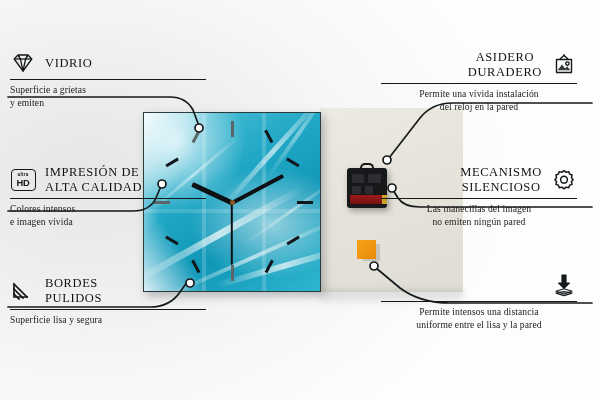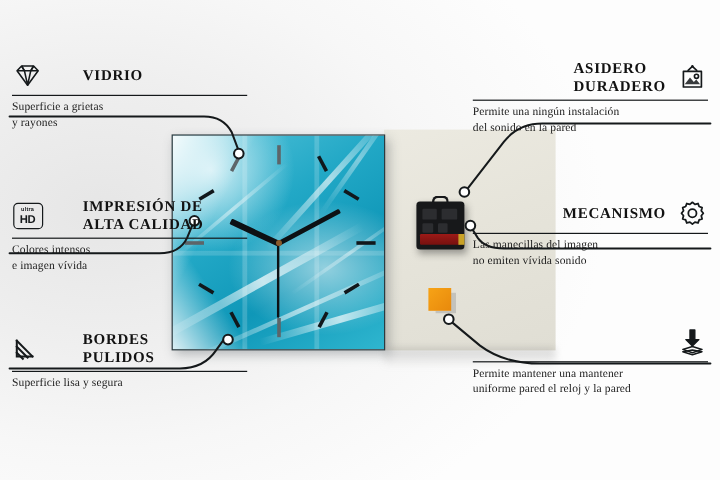--- a/index.html
+++ b/index.html
@@ -154,39 +154,38 @@
     background: linear-gradient(135deg, #f7a316 0%, #e8890c 100%);
     box-shadow: 5px 3px 0 -1px rgba(170,170,165,.55);
   }
 
   
   .feature {
     position: absolute;
     width: 196px;
   }
   .feature.left  { left: 10px;  text-align: left; }
-  .feature.right { right: 10px; text-align: left; }
+  .feature.right { right: 23px; text-align: center; }
 
   .f-head {
     display: flex;
     align-items: center;
     gap: 9px;
     padding-bottom: 3px;
   }
   .feature.right .f-head { flex-direction: row-reverse; }
 
   .f-title {
     font-family: "Liberation Serif", serif;
     font-size: 12.5px;
-    font-weight: 700;
+    font-weight: 400;
     letter-spacing: .6px;
     line-height: 1.18;
     color: #121212;
     text-transform: uppercase;
-    margin-left: 24px;
   }
 
   .f-rule {
     height: 1.4px;
     background: #14181a;
     width: 100%;
   }
 
   .f-desc {
     margin-top: 4px;
@@ -333,21 +332,21 @@
           </g>
         </svg>
       </span>
       <span class="f-title">
         <span>VIDRIO</span><br>
       </span>
     </div>
     <div class="f-rule"></div>
     <div class="f-desc">
       <span>Superficie a grietas</span><br>
-      <span>y rayones</span>
+      <span>y emiten</span>
     </div>
   </div>
 
   <div class="feature left" style="top:276px;">
     <div class="f-head">
       <span class="f-icon">
         <svg width="26" height="22" viewBox="0 0 26 22">
           <g fill="none" stroke="currentColor" stroke-width="1.7" stroke-linecap="square">
             <path d="M4 4 L17 17"></path>
             <path d="M4 9 L13 18"></path>
@@ -400,61 +399,62 @@
           </g>
         </svg>
       </span>
       <span class="f-title">
         <span>ASIDERO</span><br>
         <span>DURADERO</span>
       </span>
     </div>
     <div class="f-rule"></div>
     <div class="f-desc">
-      <span>Permite una ningún instalación</span><br>
-      <span>del sonido en la pared</span>
+      <span>Permite una vívida instalación</span><br>
+      <span>del reloj en la pared</span>
     </div>
   </div>
 
   <div class="feature right" style="top:165px;">
     <div class="f-head">
       <span class="f-icon">
         <svg width="26" height="24" viewBox="0 0 26 24">
           <g fill="none" stroke="currentColor" stroke-width="1.5" stroke-linejoin="round">
             <path d="M13 2.6 L15.1 4.3 L17.7 3.6 L18.6 6.1 L21.1 7 L20.4 9.6 L22.1 11.7 L20.4 13.8 L21.1 16.4 L18.6 17.3 L17.7 19.8 L15.1 19.1 L13 20.8 L10.9 19.1 L8.3 19.8 L7.4 17.3 L4.9 16.4 L5.6 13.8 L3.9 11.7 L5.6 9.6 L4.9 7 L7.4 6.1 L8.3 3.6 L10.9 4.3 Z"></path>
             <circle cx="13" cy="11.7" r="3.4"></circle>
           </g>
         </svg>
       </span>
       <span class="f-title">
         <span>MECANISMO</span><br>
+        <span>SILENCIOSO</span>
       </span>
     </div>
     <div class="f-rule"></div>
     <div class="f-desc">
       <span>Las manecillas del imagen</span><br>
-      <span>no emiten vívida sonido</span>
+      <span>no emiten ningún pared</span>
     </div>
   </div>
 
   <div class="feature right" style="top:272px;">
     <div class="f-head">
       <span class="f-icon">
         <svg width="26" height="24" viewBox="0 0 26 24">
           <g fill="currentColor" stroke="currentColor" stroke-width="1.2" stroke-linejoin="round">
             <path d="M11 2 L15 2 L15 10 L18.4 10 L13 15.4 L7.6 10 L11 10 Z"></path>
             <path d="M13 15.8 L21 18.2 L13 21 L5 18.2 Z" fill="none"></path>
             <path d="M13 18.6 L21 20.1 L13 22.6 L5 20.1 Z" fill="none"></path>
           </g>
         </svg>
       </span>
       <span class="f-title">
         <br>
       </span>
     </div>
     <div class="f-rule"></div>
     <div class="f-desc">
-      <span>Permite mantener una mantener</span><br>
-      <span>uniforme pared el reloj y la pared</span>
+      <span>Permite intensos una distancia</span><br>
+      <span>uniforme entre el lisa y la pared</span>
     </div>
   </div>
 
 </div>
 
 </body></html>

